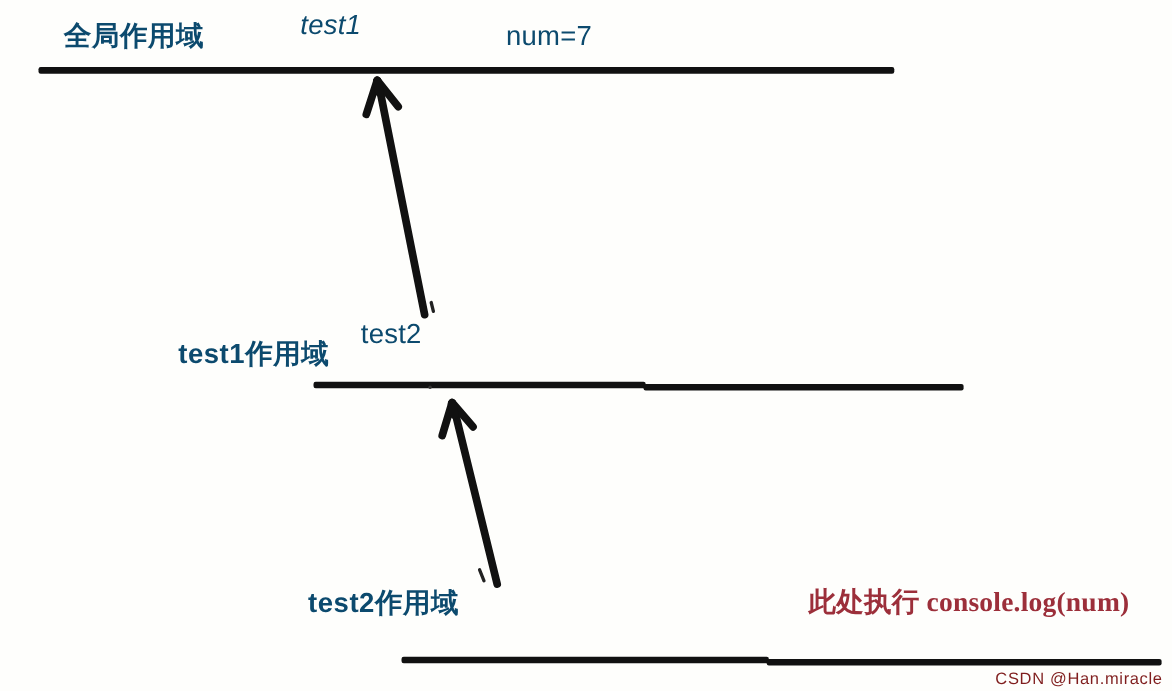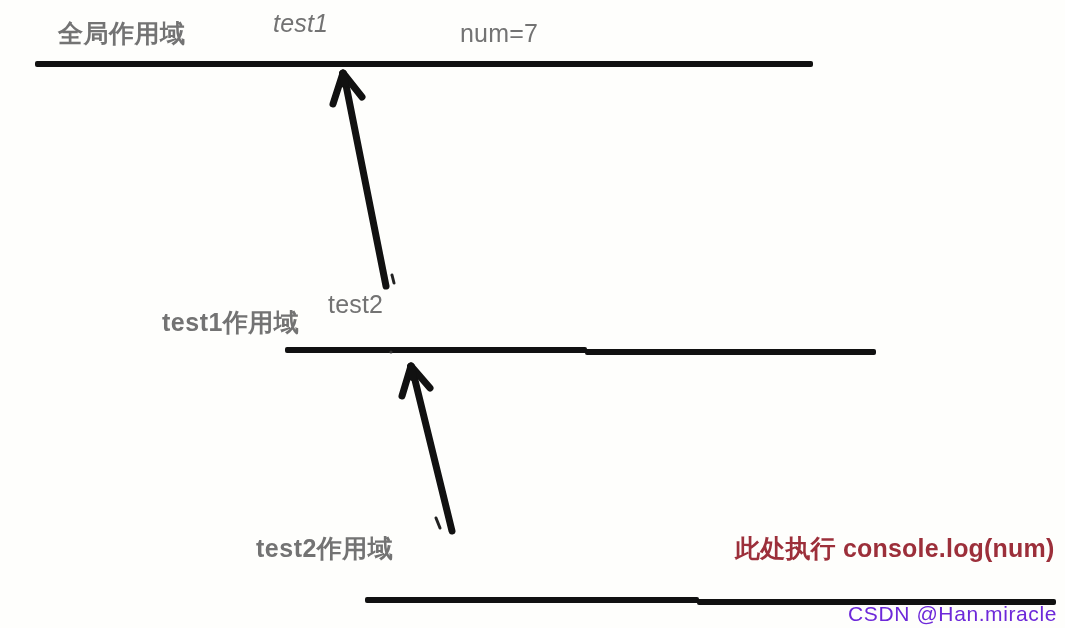--- a/index.html
+++ b/index.html
@@ -26,56 +26,57 @@
     position: absolute;
     background: #111111;
     border-radius: 2px;
   }
   .scope-line.seg-a { height: 6px; }
   .scope-line.seg-b { height: 6px; }
 
   
   .label {
     position: absolute;
-    color: #737373;
+    color: #0c4a6e;
     font-size: 25px;
     line-height: 30px;
     font-weight: 500;
     white-space: nowrap;
     letter-spacing: 0.2px;
   }
   .label.cjk {
     font-weight: 700;
     letter-spacing: 0.5px;
   }
   .label.note-red {
     color: #9c2f3a;
     font-weight: 600;
+    font-family: Liberation Serif, serif;
   }
   .label.note-red .cjk-run {
     font-weight: 700;
   }
 
   
   .arrow-layer {
     position: absolute;
     left: 0;
     top: 0;
     width: 1065px;
     height: 628px;
     pointer-events: none;
   }
 
   
   .watermark {
     position: absolute;
     right: 8px;
     bottom: 2px;
-    font-size: 21px;
-    color: #6d28d9;
+    font-size: 15px;
+    color: #7f1d1d;
     font-weight: 400;
     letter-spacing: 0.6px;
     white-space: nowrap;
     font-family: "Liberation Sans", "DejaVu Sans", sans-serif;
   }
 </style>
 </head>
 <body>
 
 <div id="canvas">
@@ -89,21 +90,21 @@
   <div class="scope-line seg-a" style="left:35px; top:61px; width:778px;"></div>
 
   <div class="label cjk" style="left:162px; top:289px;margin-top:18px;">test1作用域</div>
 
   <div class="label" style="left:328px; top:289px;text-align:center;">test2</div>
 
 
   <div class="scope-line seg-a" style="left:285px; top:347px; width:302px;"></div>
   <div class="scope-line seg-b" style="left:585px; top:349px; width:291px;"></div>
 
-  <div class="label cjk" style="left:256px; top:533px;">test2作用域</div>
+  <div class="label cjk" style="left:280px; top:533px;">test2作用域</div>
 
 
   <div class="label note-red" style="left:735px; top:533px;"><span class="cjk-run">此处执行</span>&nbsp;<span>console.log(num)</span></div>
 
   <div class="scope-line seg-a" style="left:365px; top:597px; width:334px;"></div>
   <div class="scope-line seg-b" style="left:697px; top:599px; width:359px;"></div>
 
   <svg class="arrow-layer" viewBox="0 0 1065 628">
 
     <g>

